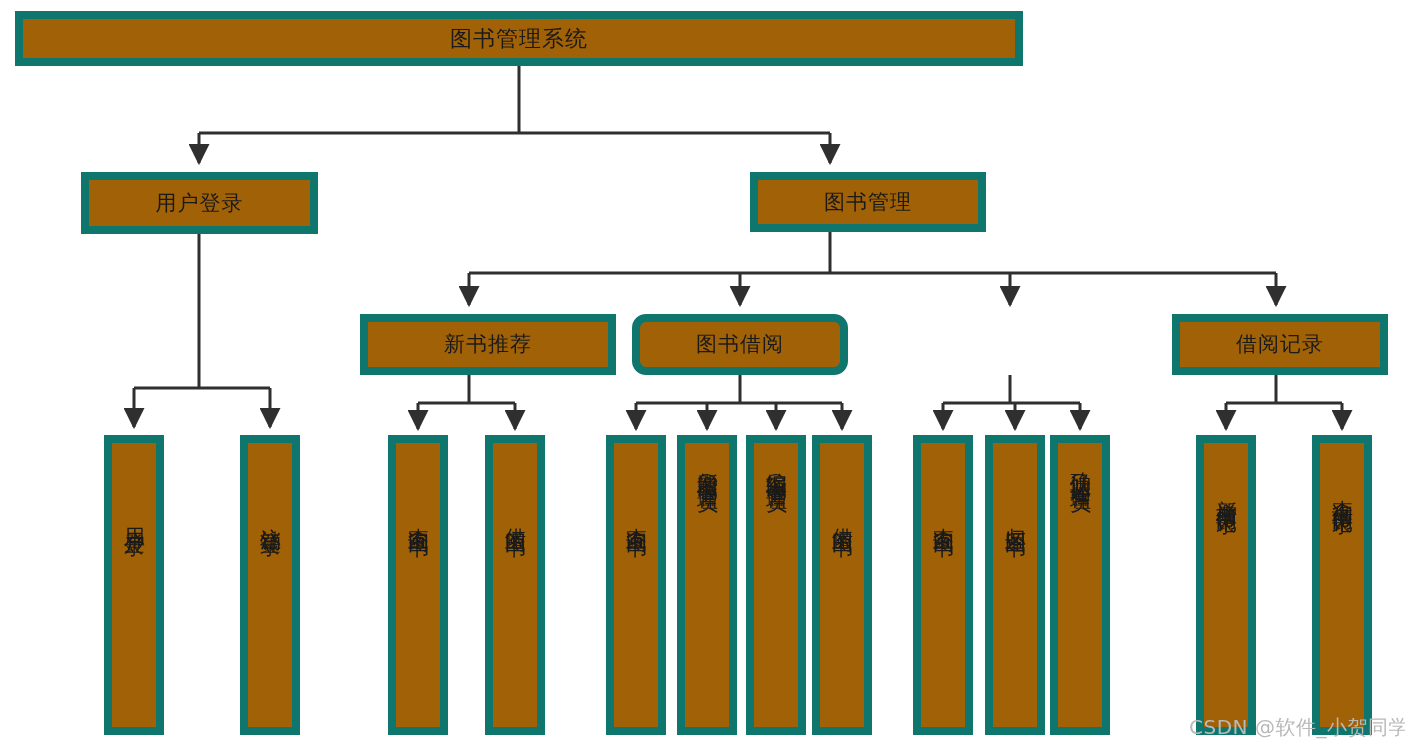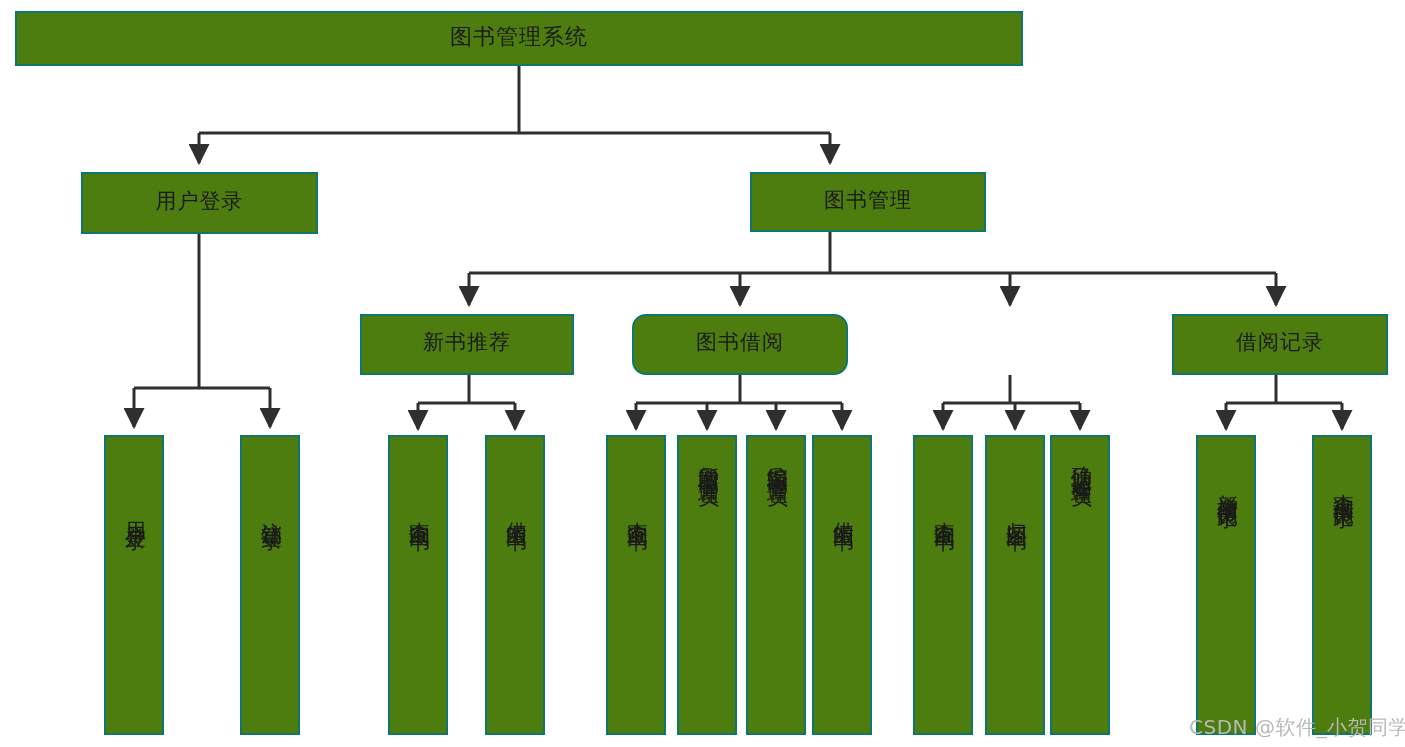--- a/index.html
+++ b/index.html
@@ -22,27 +22,26 @@
     position: absolute;
     left: 0;
     top: 0;
     width: 1405px;
     height: 747px;
     pointer-events: none;
   }
   .node {
     position: absolute;
     box-sizing: border-box;
-    background: #4d7c0f;
-    border: 2px solid #0f766e;
+    background: #a16207;
+    border: 8px solid #0f766e;
     display: flex;
     align-items: center;
     justify-content: center;
     color: #1a1a1a;
-    font-family: Liberation Mono, monospace;
   }
   .node .label {
     display: block;
     text-align: center;
     line-height: 1.18;
     white-space: nowrap;
   }
   
   .node.horiz .label {
     font-size: 21px;
@@ -145,21 +144,21 @@
     <span class="label">图书管理系统</span>
   </div>
 
   <div class="node horiz" style="left:81px; top:172px; width:237px; height:62px;">
     <span class="label">用户登录</span>
   </div>
   <div class="node horiz" style="left:750px; top:172px; width:236px; height:60px;">
     <span class="label">图书管理</span>
   </div>
 
-  <div class="node horiz" style="left:360px; top:314px; width:214px; height:61px;">
+  <div class="node horiz" style="left:360px; top:314px; width:256px; height:61px;">
     <span class="label">新书推荐</span>
   </div>
   <div class="node horiz" style="left:632px; top:314px; width:216px; height:61px;border-radius:14px;">
     <span class="label">图书借阅</span>
   </div>
   <div class="node horiz" style="left:1172px; top:314px; width:216px; height:61px;">
     <span class="label">借阅记录</span>
   </div>
 
   <div class="node vert mid" style="left:104px; top:435px; width:60px; height:300px;">

